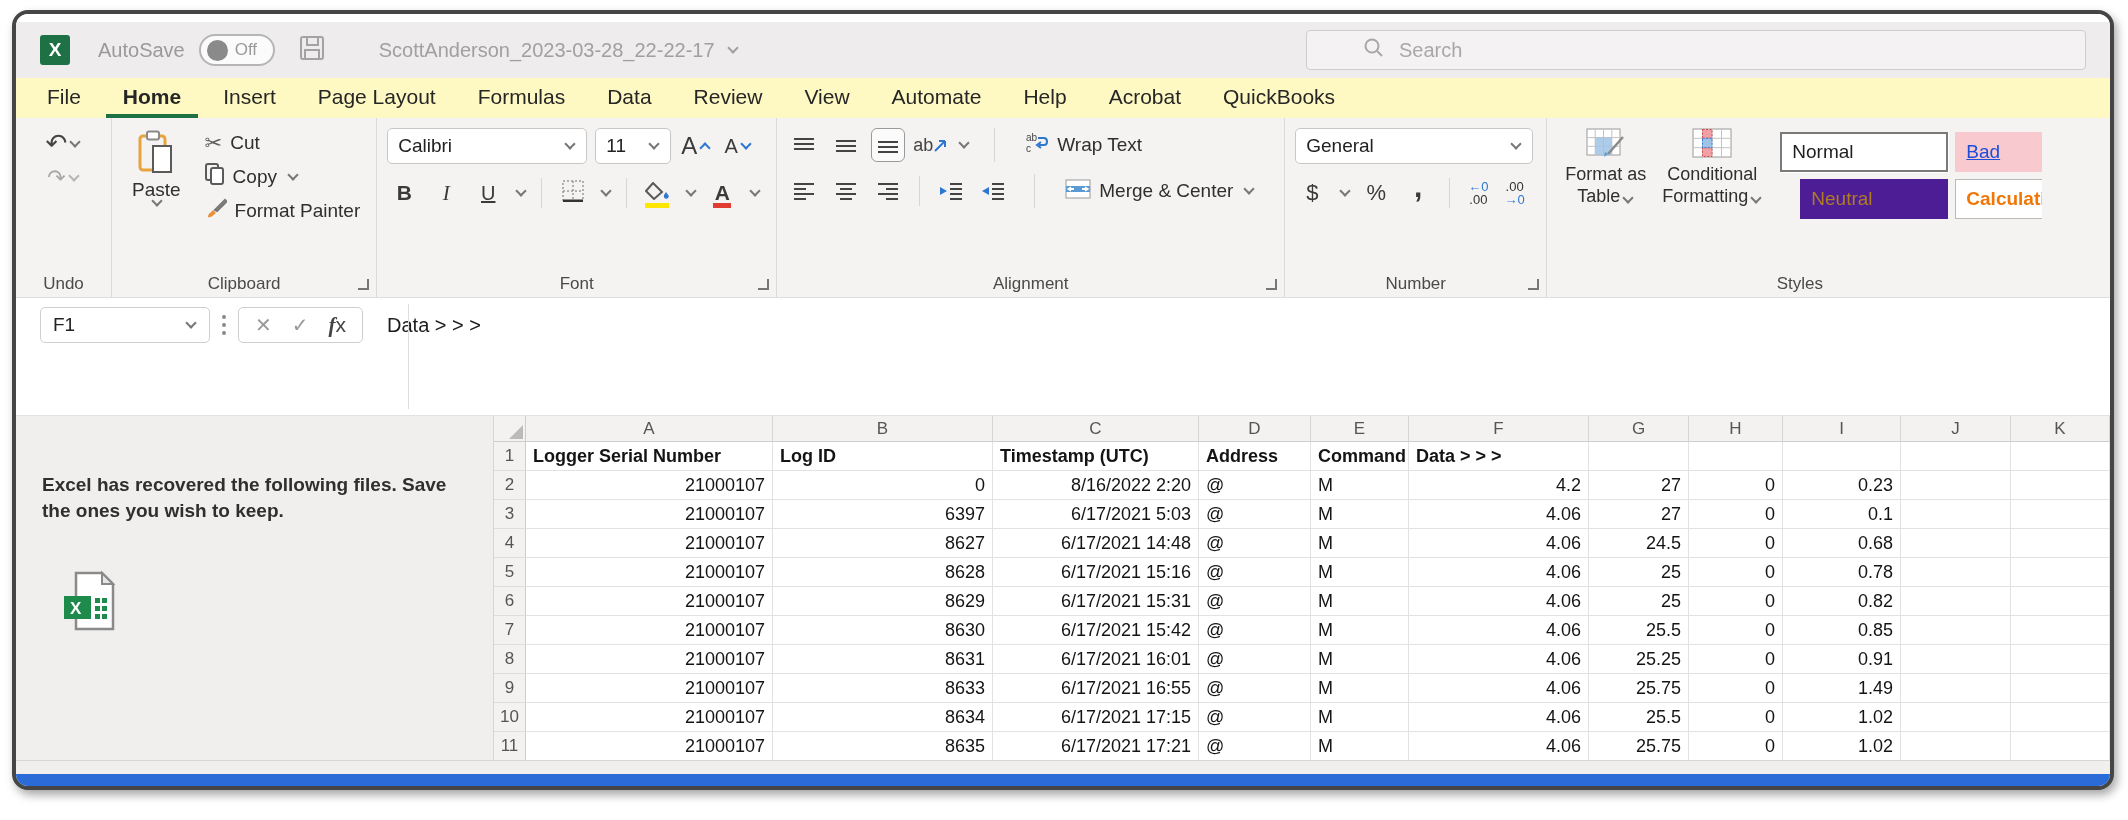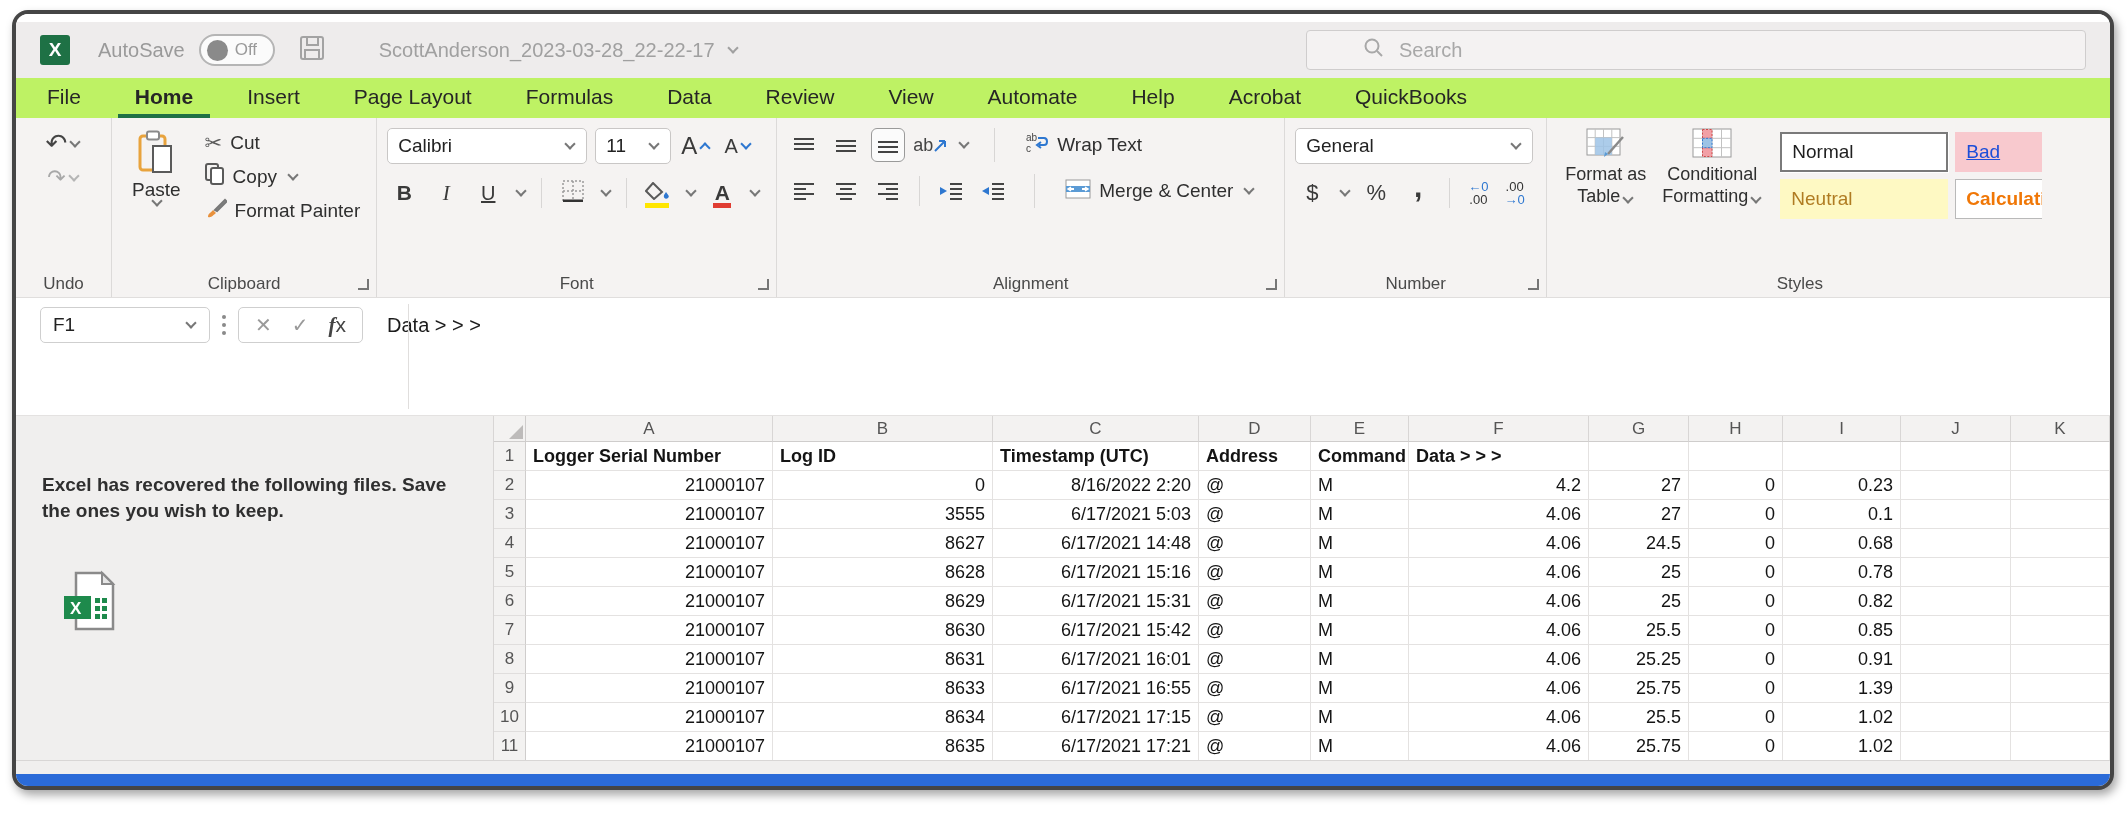--- a/index.html
+++ b/index.html
@@ -21,21 +21,21 @@
   .saveicon { margin-left: 10px; }
   .fname { color: #a0a0a0; font-size: 20px; margin-left: 40px; display: flex; align-items: center; gap: 10px; }
   .search { margin-left: auto; width: 780px; height: 40px; background: #f4f2f2; border: 1px solid #cfcdcd;
             border-radius: 4px; display: flex; align-items: center; gap: 14px; padding: 0 0 0 56px; color: #a8a8a8; font-size: 20px; }
   
   .cv { display: inline-block; width: 8px; height: 8px; border-right: 2px solid #777; border-bottom: 2px solid #777;
         transform: rotate(45deg); margin: -4px 2px 0 4px; }
   .cv.up { transform: rotate(-135deg); margin-top: 4px; }
   .cv.blue { border-color: #2e77d0; }
   
-  .menubar { height: 40px; background: #bef264; display: flex; align-items: flex-end; padding: 0 14px; gap: 20px; }
+  .menubar { height: 40px; background: #fef9c3; display: flex; align-items: flex-end; padding: 0 14px; gap: 8px; }
   .tab { font-size: 21px; color: #262626; padding: 6px 17px 9px; cursor: pointer; white-space: nowrap; }
   .tab.active { font-weight: bold; border-bottom: 4px solid var(--accent-green); padding-bottom: 5px; }
   
   .ribbon { height: 180px; background: #f5f3f2; display: flex; border-bottom: 1px solid #e0dedd; overflow: hidden; }
   .grp { position: relative; border-right: 1px solid #dcdad9; padding: 10px 10px 26px; flex: 0 0 auto; }
   .grp-label { position: absolute; bottom: 3px; left: 0; right: 0; text-align: center; font-size: 17px; color: #4a4a4a; }
   .lnch { position: absolute; right: 7px; bottom: 7px; width: 11px; height: 11px;
           border-right: 2px solid #767676; border-bottom: 2px solid #767676; }
   .rbtn { display: flex; align-items: center; gap: 8px; font-size: 19px; color: #2f2f2f; cursor: pointer;
           padding: 3px 6px; border-radius: 3px; white-space: nowrap; }
@@ -417,21 +417,21 @@
                 <rect x="10.5" y="19.7" width="9.5" height="8.8" fill="#f2a0a6" stroke="#d04848" stroke-dasharray="2 1.5"></rect>
                 <rect x="10.5" y="10.3" width="9.5" height="9.4" fill="#9dc3e6" stroke="#2e77d0" stroke-dasharray="2 1.5"></rect>
               </svg>
           </span>
           <span>Conditional</span>
           <span><span>Formatting</span><span class="cv"></span></span>
         </div>
         <div class="gallery">
             <div class="gal-item sel" style="background: rgb(255, 255, 255); color: rgb(31, 31, 31);">Normal</div>
             <div class="gal-item" style="background: rgb(248, 201, 206); color: #1d4ed8; text-decoration: underline;">Bad</div>
-            <div class="gal-item" style="background: #fef9c3; color: rgb(176, 124, 34);">Neutral</div>
+            <div class="gal-item" style="background: #4c1d95; color: rgb(176, 124, 34); margin-left: 20px;">Neutral</div>
             <div class="gal-item boxed" style="background: rgb(255, 255, 255); color: rgb(240, 119, 6);">Calculation</div>
           </div>
         <div class="grp-label">Styles</div>
       </div>
     </div>
 
     <div class="fbar">
       <div class="fbar-row">
         <div class="namebox">
           <span>F1</span>
@@ -513,21 +513,21 @@
             <div class="g-cell r" style="width: 180px;">4.2</div>
             <div class="g-cell r" style="width: 100px;">27</div>
             <div class="g-cell r" style="width: 94px;">0</div>
             <div class="g-cell r" style="width: 118px;">0.23</div>
             <div class="g-cell" style="width: 110px;"></div>
             <div class="g-cell" style="width: 99px;"></div>
           </div>
           <div class="g-row">
             <div class="g-rnum" style="width: 32px;">3</div>
             <div class="g-cell r" style="width: 247px;">21000107</div>
-            <div class="g-cell r" style="width: 220px;">3555</div>
+            <div class="g-cell r" style="width: 220px;">6397</div>
             <div class="g-cell r" style="width: 206px;">6/17/2021 5:03</div>
             <div class="g-cell" style="width: 112px;">@</div>
             <div class="g-cell" style="width: 98px;">M</div>
             <div class="g-cell r" style="width: 180px;">4.06</div>
             <div class="g-cell r" style="width: 100px;">27</div>
             <div class="g-cell r" style="width: 94px;">0</div>
             <div class="g-cell r" style="width: 118px;">0.1</div>
             <div class="g-cell" style="width: 110px;"></div>
             <div class="g-cell" style="width: 99px;"></div>
           </div>
@@ -604,21 +604,21 @@
           <div class="g-row">
             <div class="g-rnum" style="width: 32px;">9</div>
             <div class="g-cell r" style="width: 247px;">21000107</div>
             <div class="g-cell r" style="width: 220px;">8633</div>
             <div class="g-cell r" style="width: 206px;">6/17/2021 16:55</div>
             <div class="g-cell" style="width: 112px;">@</div>
             <div class="g-cell" style="width: 98px;">M</div>
             <div class="g-cell r" style="width: 180px;">4.06</div>
             <div class="g-cell r" style="width: 100px;">25.75</div>
             <div class="g-cell r" style="width: 94px;">0</div>
-            <div class="g-cell r" style="width: 118px;">1.39</div>
+            <div class="g-cell r" style="width: 118px;">1.49</div>
             <div class="g-cell" style="width: 110px;"></div>
             <div class="g-cell" style="width: 99px;"></div>
           </div>
           <div class="g-row">
             <div class="g-rnum" style="width: 32px;">10</div>
             <div class="g-cell r" style="width: 247px;">21000107</div>
             <div class="g-cell r" style="width: 220px;">8634</div>
             <div class="g-cell r" style="width: 206px;">6/17/2021 17:15</div>
             <div class="g-cell" style="width: 112px;">@</div>
             <div class="g-cell" style="width: 98px;">M</div>

